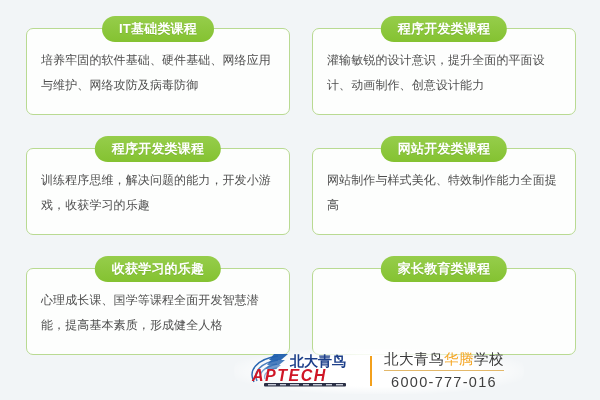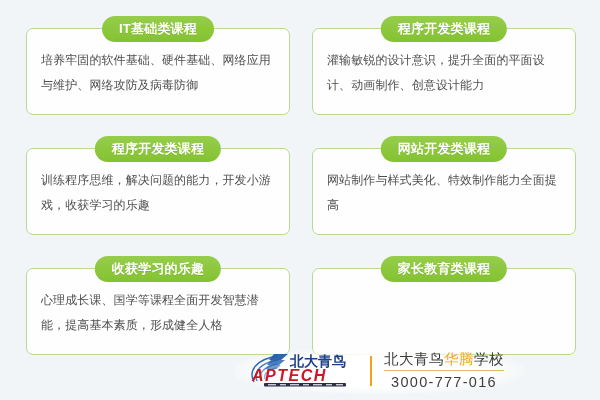--- a/index.html
+++ b/index.html
@@ -225,18 +225,18 @@
           <rect x="92" y="33" width="7" height="1.4"></rect>
         </g>
       </svg>
     </div>
 
     <div class="footer-divider"></div>
 
     <div class="footer-info">
       <div class="school-name"><span>北大青鸟</span><span class="hl">华腾</span><span>学校</span></div>
       <div class="school-rule"></div>
-      <div class="phone">3000-777-016</div>
+      <div class="phone">6000-777-016</div>
     </div>
 
   </div>
 
 </div>
 
 </body></html>

